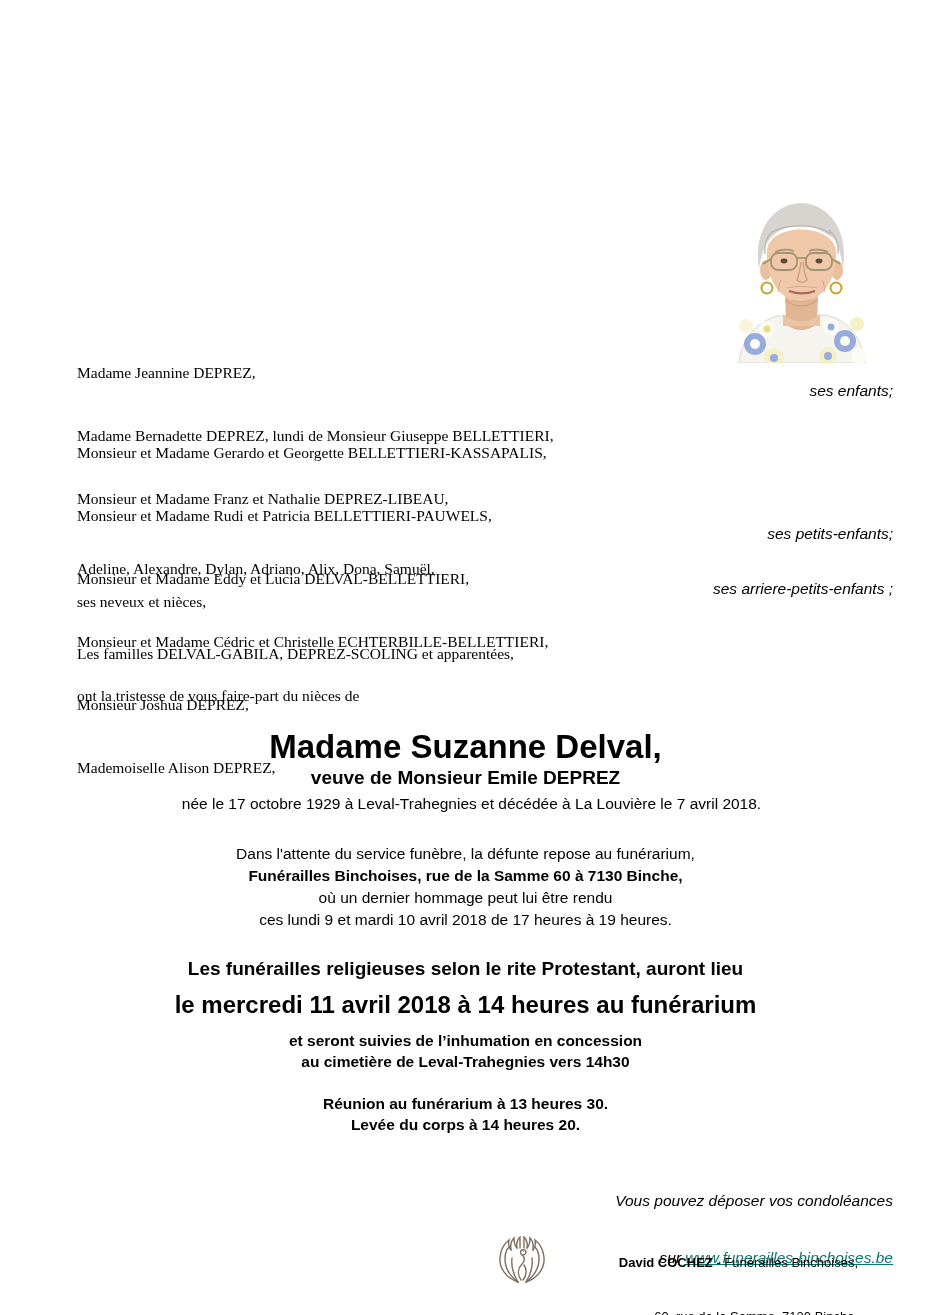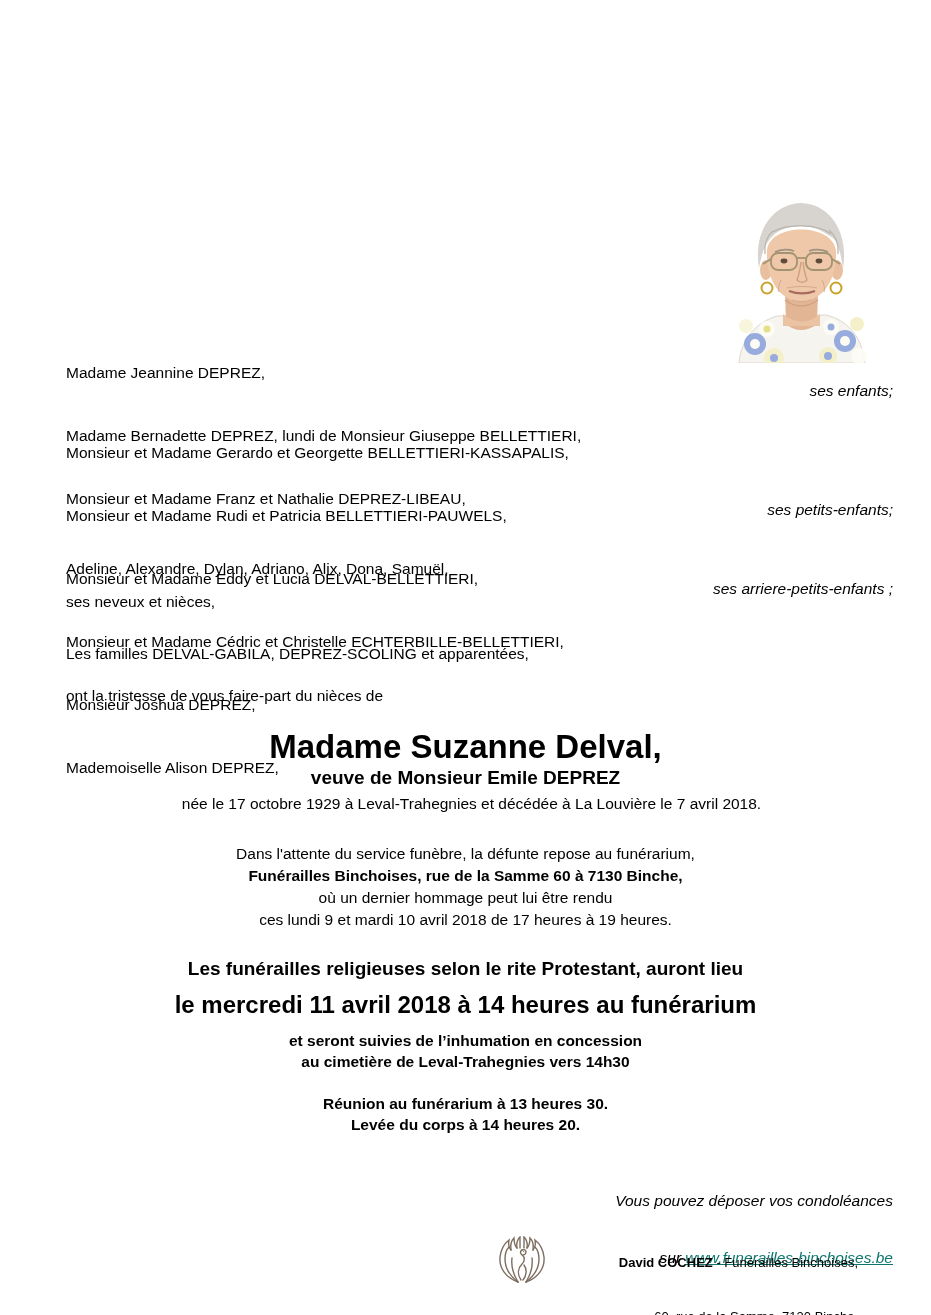--- a/index.html
+++ b/index.html
@@ -6,21 +6,21 @@
   body{
     width:931px;height:1315px;
     background:#ffffff;
     position:relative;
     font-family:"Liberation Sans", sans-serif;
     color:#000;
     overflow:hidden;
   }
   .abs{position:absolute;}
   .body-text{font-size:15.5px;line-height:21px;white-space:pre;}
-  .left-col{left:66px;}
+  .left-col{left:77px;font-family:Liberation Serif, serif;}
   .right-label{
     right:38px;text-align:right;
     font-style:italic;font-size:15.5px;line-height:19px;white-space:pre;
   }
   .centered{left:0;width:931px;text-align:center;}
   .title-name{font-size:33px;font-weight:bold;line-height:39px;}
   .subtitle-widow{font-size:19px;font-weight:bold;line-height:24px;}
   .date-line{font-size:15.5px;line-height:20px;margin-left:6px;}
   .repose-block{font-size:15.5px;line-height:22px;}
   .repose-block .bold-line{font-weight:bold;}
@@ -120,21 +120,21 @@
 
 <div class="abs body-text left-col" style="top:400px;">
   <div>Monsieur et Madame Gerardo et Georgette BELLETTIERI-KASSAPALIS,</div>
   <div>Monsieur et Madame Rudi et Patricia BELLETTIERI-PAUWELS,</div>
   <div>Monsieur et Madame Eddy et Lucia DELVAL-BELLETTIERI,</div>
   <div>Monsieur et Madame Cédric et Christelle ECHTERBILLE-BELLETTIERI,</div>
   <div>Monsieur Joshua DEPREZ,</div>
   <div>Mademoiselle Alison DEPREZ,</div>
 </div>
 
-<div class="abs right-label" style="top:500px;">ses petits-enfants;</div>
+<div class="abs right-label" style="top:524px;">ses petits-enfants;</div>
 
 <div class="abs body-text left-col" style="top:558px;">Adeline, Alexandre, Dylan, Adriano, Alix, Dona, Samuël,</div>
 
 <div class="abs right-label" style="top:579px;">ses arriere-petits-enfants ;</div>
 
 <div class="abs body-text left-col" style="top:591px;">ses neveux et nièces,</div>
 
 <div class="abs body-text left-col" style="top:643px;">Les familles DELVAL-GABILA, DEPREZ-SCOLING et apparentées,</div>
 
 <div class="abs body-text left-col" style="top:685px;">ont la tristesse de vous faire-part du nièces de</div>

